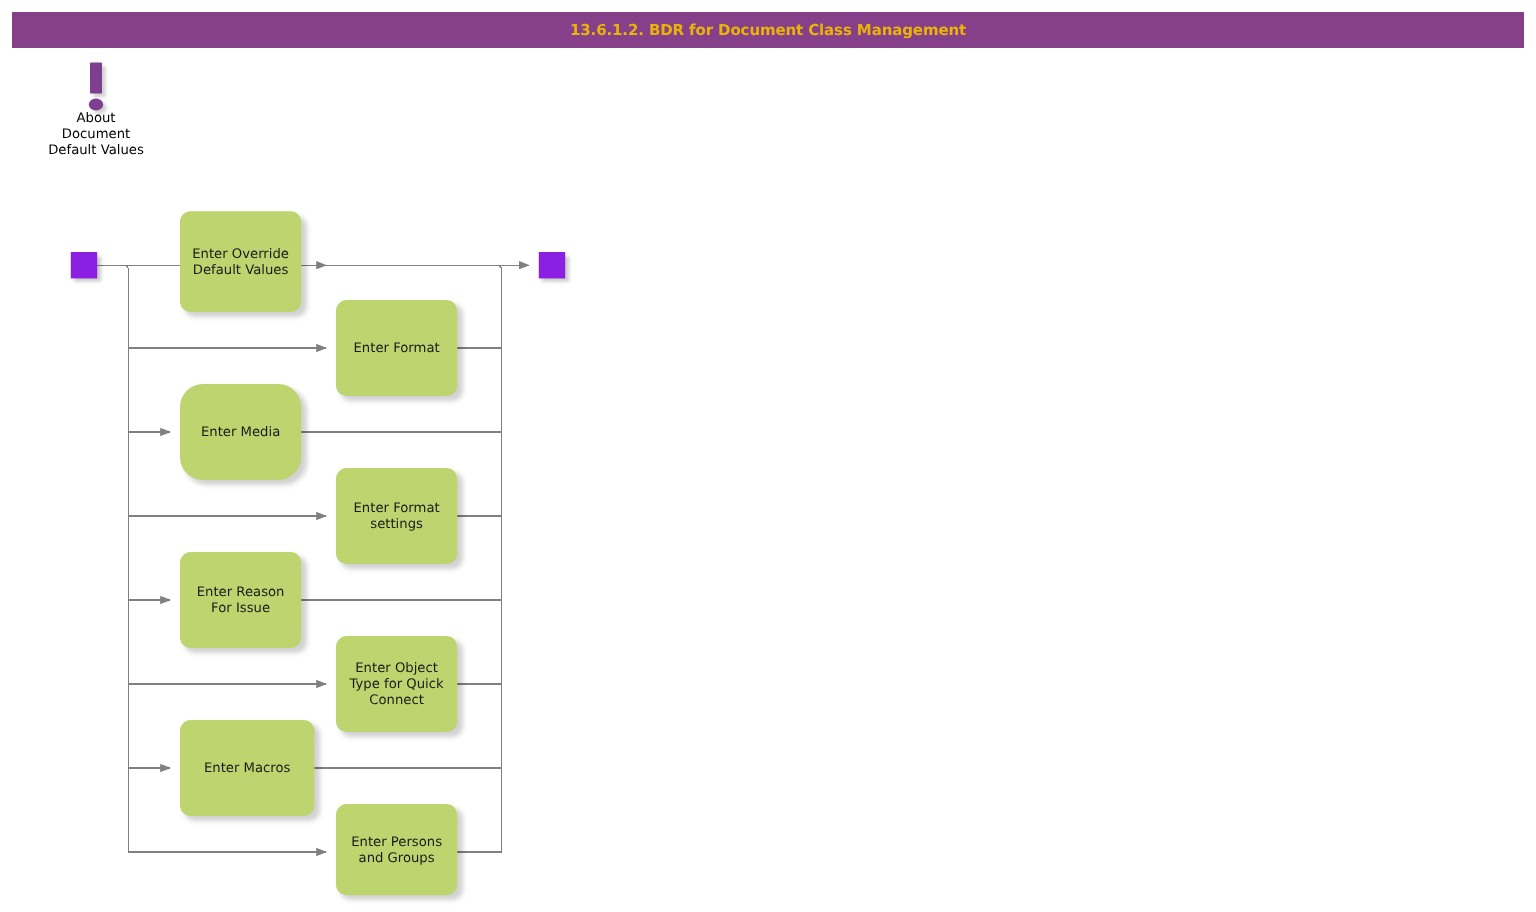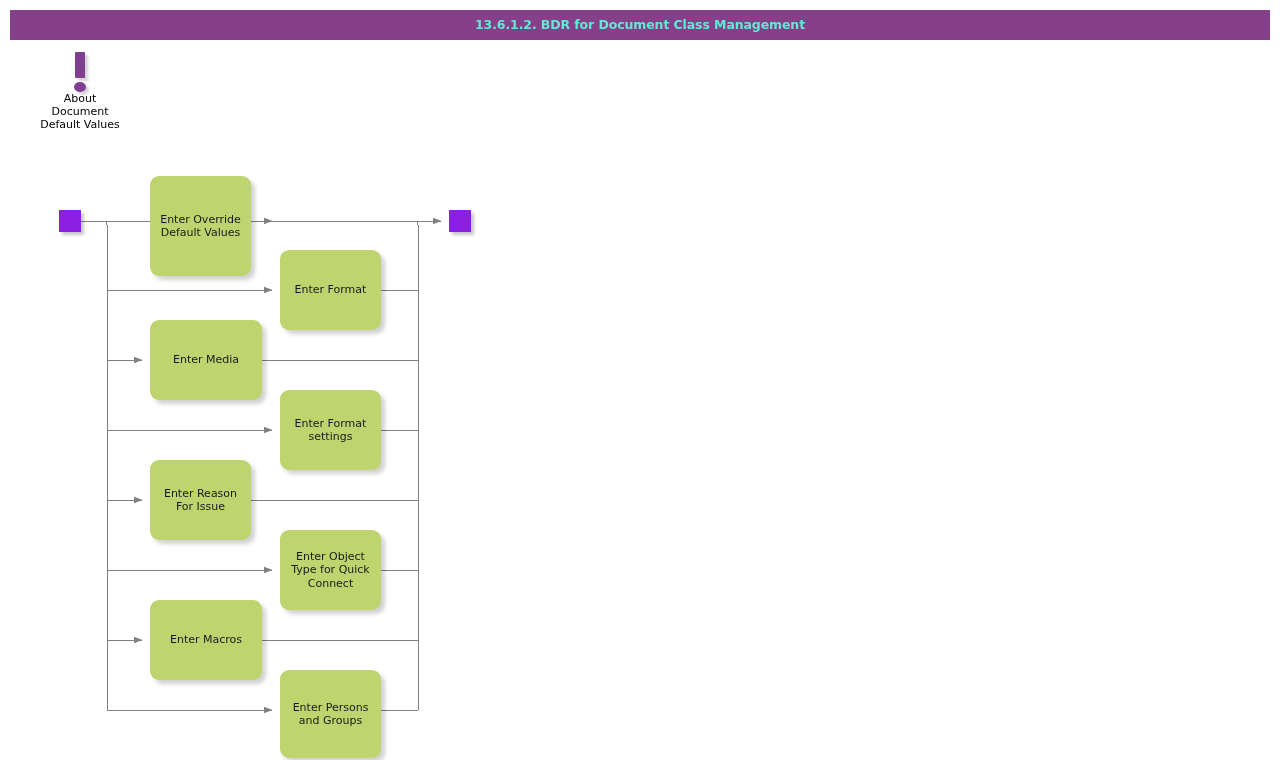--- a/index.html
+++ b/index.html
@@ -26,21 +26,21 @@
     box-sizing: border-box;
   }
   #header-title {
     position: absolute;
     left: 0;
     top: 0;
     width: 100%;
     height: 30px;
     line-height: 30px;
     text-align: center;
-    color: #5eead4;
+    color: #eab308;
     font-size: 12.5px;
     font-weight: bold;
     font-family: "DejaVu Sans", sans-serif;
     letter-spacing: -0.1px;
   }
 
   
   #diagram {
     position: absolute;
     left: 0;
@@ -191,30 +191,30 @@
     </div>
     <div class="note-label">About
 Document
 Default Values</div>
   </div>
 
   <div class="terminator" style="left:59px; top:170px;"></div>
 
   <div class="terminator" style="left:449px; top:170px;"></div>
 
-  <div class="node-box" style="left:150px; top:136px; width:101px; height:100px;">
+  <div class="node-box" style="left:150px; top:136px; width:101px; height:84px;">
     <div class="node-label">Enter Override
 Default Values</div>
   </div>
 
   <div class="node-box" style="left:280px; top:210px; width:101px; height:80px;align-items:center;">
     <div class="node-label">Enter Format</div>
   </div>
 
-  <div class="node-box" style="left:150px; top:280px; width:112px; height:80px;">
+  <div class="node-box" style="left:150px; top:280px; width:101px; height:80px;border-radius:19px;">
     <div class="node-label">Enter Media</div>
   </div>
 
   <div class="node-box" style="left:280px; top:350px; width:101px; height:80px;">
     <div class="node-label">Enter Format
 settings</div>
   </div>
 
   <div class="node-box" style="left:150px; top:420px; width:101px; height:80px;">
     <div class="node-label">Enter Reason
@@ -224,18 +224,18 @@
   <div class="node-box" style="left:280px; top:490px; width:101px; height:80px;">
     <div class="node-label">Enter Object
 Type for Quick
 Connect</div>
   </div>
 
   <div class="node-box" style="left:150px; top:560px; width:112px; height:80px;">
     <div class="node-label">Enter Macros</div>
   </div>
 
-  <div class="node-box" style="left:280px; top:630px; width:101px; height:88px;">
+  <div class="node-box" style="left:280px; top:630px; width:101px; height:76px;">
     <div class="node-label">Enter Persons
 and Groups</div>
   </div>
 
 </div>
 
 </body></html>

